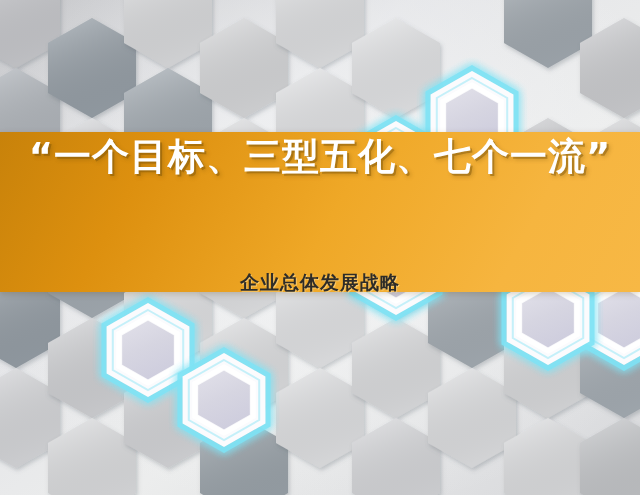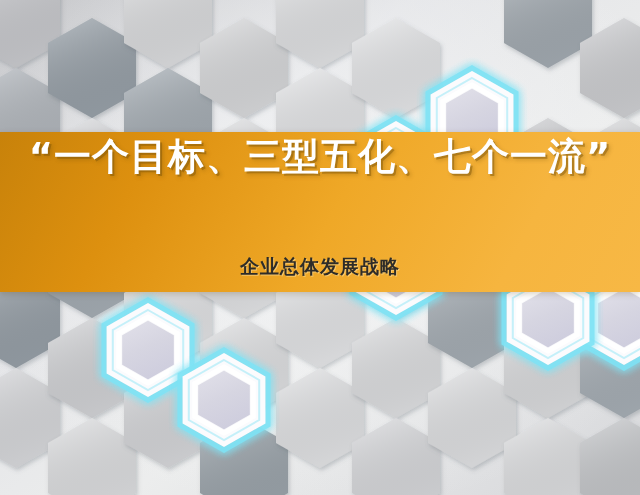--- a/index.html
+++ b/index.html
@@ -60,21 +60,21 @@
     letter-spacing: 1px;
     color: #ffffff;
     white-space: nowrap;
     text-shadow:
        2px 2px 0 rgba(120,80,8,0.42),
        3px 3px 4px rgba(110,72,6,0.30);
     margin-top: 6px;
   }
 
   #subtitle {
-    margin: 16px;
+    margin: 0;
     padding: 0;
     margin-top: 20px;
     font-family: "DejaVu Sans", "Liberation Sans", sans-serif;
     font-size: 19px;
     font-weight: bold;
     letter-spacing: 1px;
     line-height: 1.0;
     color: #2e2c28;
     white-space: nowrap;
     text-shadow: 1px 1px 0 rgba(255,225,160,0.55);

